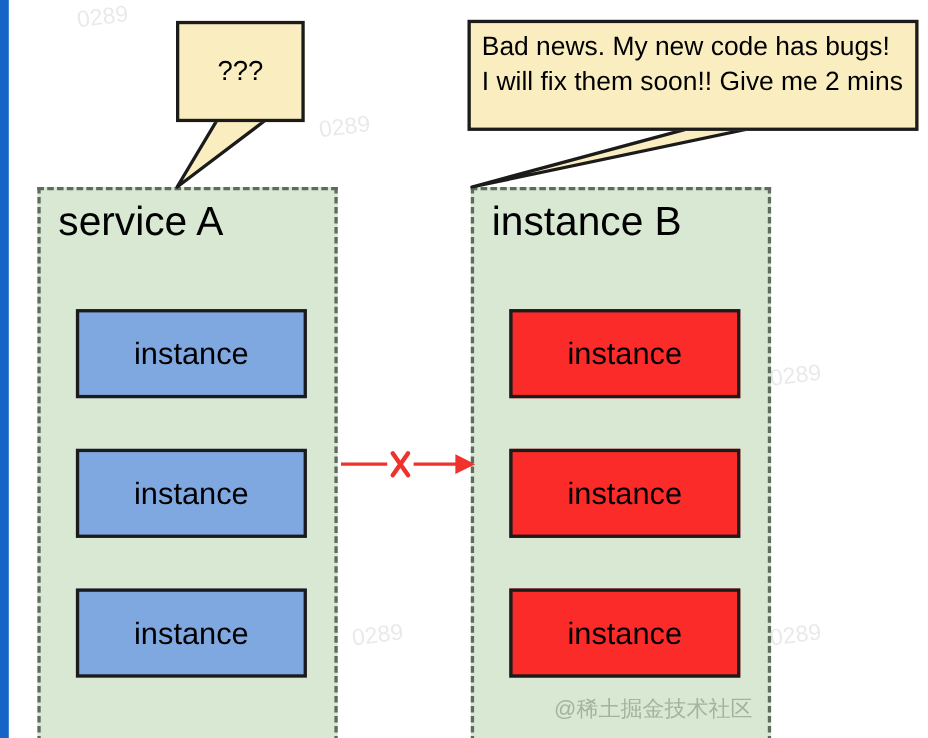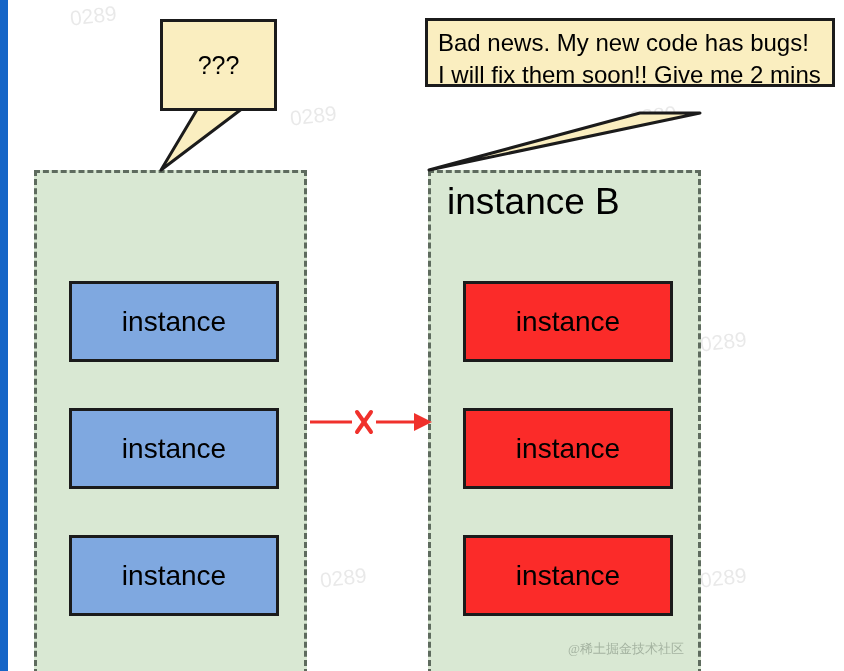--- a/index.html
+++ b/index.html
@@ -85,21 +85,21 @@
     height: 92px;
     display: flex;
     align-items: center;
     justify-content: center;
     font-size: 25px;
   }
   #bubble-b {
     left: 425px;
     top: 18px;
     width: 410px;
-    height: 69px;
+    height: 101px;
     padding: 6px 8px 0 10px;
     font-size: 24px;
     line-height: 1.32;
   }
   #bubble-b .line { white-space: nowrap; }
 
   
   #overlay {
     position: absolute;
     left: 0;
@@ -115,43 +115,43 @@
     color: rgba(120,120,120,0.16);
     font-size: 21px;
     white-space: nowrap;
     transform: rotate(-7deg);
     user-select: none;
   }
   .wm-brand {
     position: absolute;
     right: 14px;
     bottom: 14px;
-    font-size: 13px;
+    font-size: 20px;
     color: rgba(90,105,90,0.42);
     white-space: nowrap;
-    font-family: Liberation Serif, serif;
   }
 </style>
 </head>
 <body>
 
 <div id="canvas">
 
   <div class="left-rail"></div>
 
   <div class="wm" style="left:70px;  top:4px;">0289</div>
   <div class="wm" style="left:290px; top:104px;">0289</div>
   <div class="wm" style="left:630px; top:104px;">0289</div>
   <div class="wm" style="left:100px; top:228px;">0289</div>
   <div class="wm" style="left:500px; top:228px;">0289</div>
   <div class="wm" style="left:700px; top:330px;">0289</div>
   <div class="wm" style="left:320px; top:566px;">0289</div>
   <div class="wm" style="left:700px; top:566px;">0289</div>
 
   <div class="service-box" id="service-a-box">
+    <div class="service-title">service A</div>
 
     <div class="instance blue inst-left row-1">
       <span>instance</span>
     </div>
     <div class="instance blue inst-left row-2">
       <span>instance</span>
     </div>
     <div class="instance blue inst-left row-3">
       <span>instance</span>
     </div>

